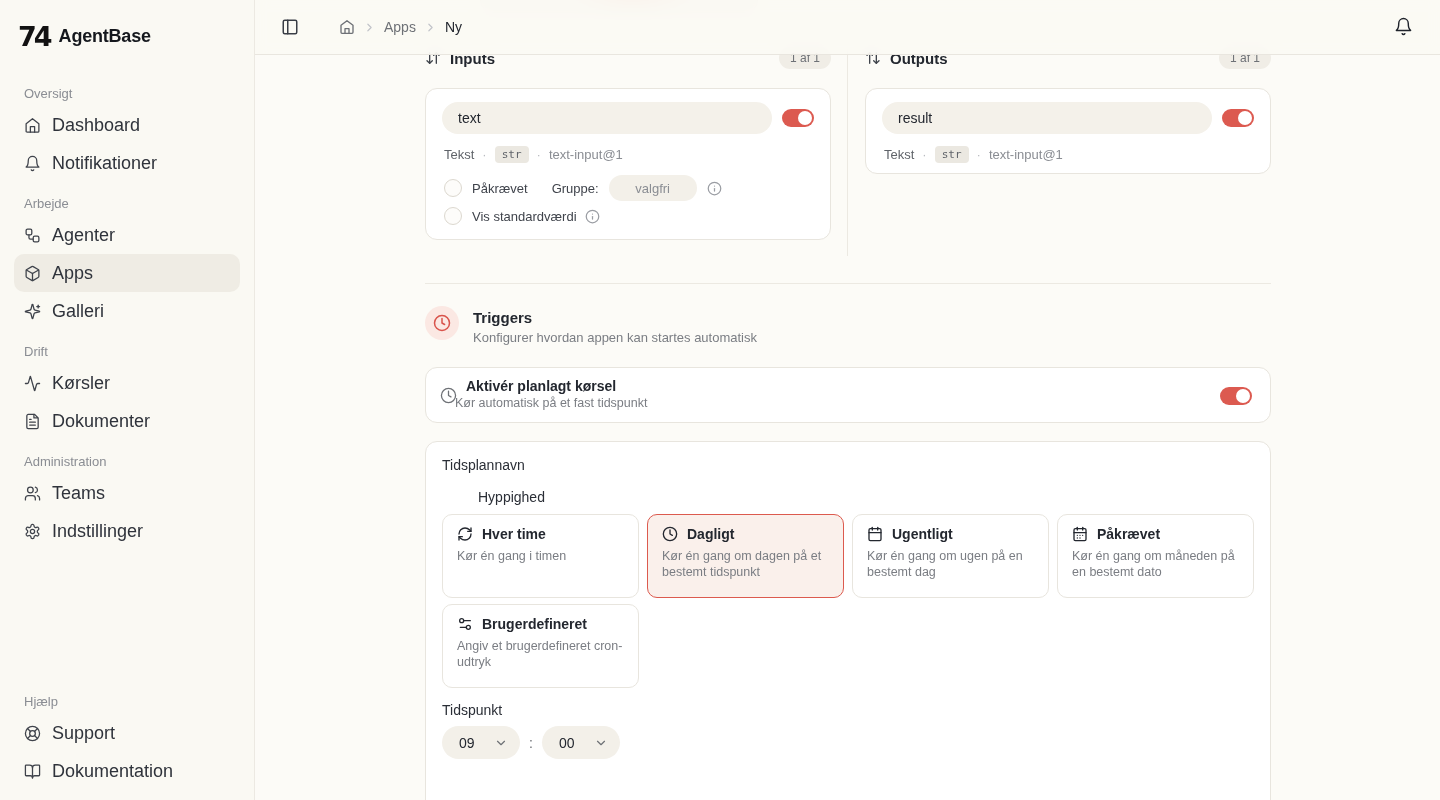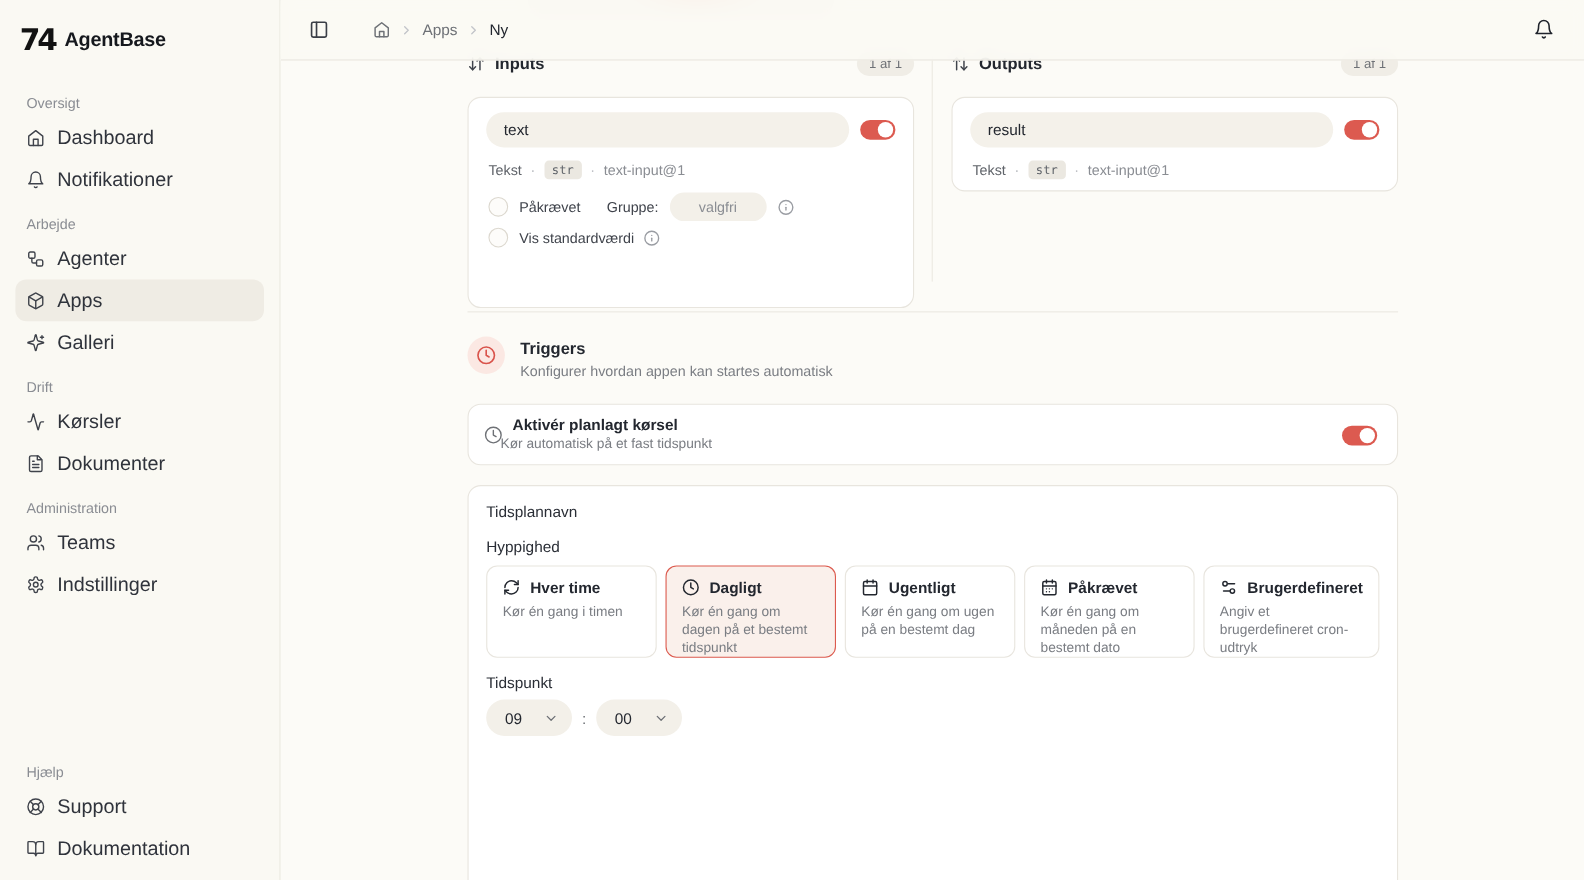--- a/index.html
+++ b/index.html
@@ -52,21 +52,21 @@
   .sec-head.outputs { left:610px; width:406px; }
   .sec-head svg { width:16px; height:16px; color:#3F434B; }
   .sec-title { font-size:15px; font-weight:600; color:#23272F; }
   .count-badge { margin-left:auto; background:#F0EDE6; color:#6E7176; font-size:12px;
                  padding:4px 11px; border-radius:999px; }
 
   .vdivider { position:absolute; left:592px; top:44px; width:1px; height:212px; background:#ECE9E2; }
 
   
   .field-card { position:absolute; background:#FFFFFF; border:1px solid #E8E5DE; border-radius:12px; }
-  .field-card.inputs { left:170px; top:88px; width:406px; height:192px; }
+  .field-card.inputs { left:170px; top:88px; width:406px; height:152px; }
   .field-card.outputs { left:610px; top:88px; width:406px; height:86px; }
   .name-pill { position:absolute; left:16px; top:13px; width:330px; height:32px;
                background:#F4F1EA; border:none; outline:none; border-radius:16px;
                padding:0 16px; font-size:14px; font-weight:500; color:#23272F;
                font-family:"Liberation Sans", sans-serif; }
   .toggle { position:absolute; right:16px; top:20px; width:32px; height:18px; border-radius:9px;
             background:#DC5A50; cursor:pointer; }
   .toggle::after { content:""; position:absolute; right:2px; top:2px; width:14px; height:14px;
                    border-radius:50%; background:#FFFFFF; }
   .meta { position:absolute; left:18px; top:146px; display:flex; align-items:center; gap:8px;
@@ -106,22 +106,22 @@
 
   
   .sched-card { position:absolute; left:170px; top:441px; width:846px; height:380px;
                 background:#FFFFFF; border:1px solid #E8E5DE; border-radius:12px; padding:15px 16px; }
   .f-label { font-size:14px; font-weight:500; color:#2A2E36; }
   .sched-name { margin-top:9px; width:100%; height:33px; background:#F3F0E9; border:none; outline:none;
                 border-radius:10px; padding:0 14px; font-size:14px; color:#23272F;
                 font-family:"Liberation Sans", sans-serif; }
   .sched-name::placeholder { color:#9A9DA3; }
   .name-pill::placeholder, .group-pill::placeholder { color:#8A8D93; }
-  .freq-label { margin-top:16px; }
-  .freq-grid { margin-top:9px; display:grid; grid-template-columns:repeat(5, 1fr);
+  .freq-label { margin-top:16px;margin-left:36px; }
+  .freq-grid { margin-top:9px; display:grid; grid-template-columns:repeat(4, 1fr);
                column-gap:8px; row-gap:6px; }
   .freq-card { height:84px; background:#FFFFFF; border:1px solid #E8E5DE; border-radius:10px;
                padding:11px 14px; cursor:pointer; }
   .freq-card.selected { border:1.5px solid #DC5A4E; background:#FAF0EB; }
   .freq-top { display:flex; align-items:center; gap:9px; }
   .freq-top svg { width:16px; height:16px; color:#23272F; }
   .freq-title { font-size:14px; font-weight:600; color:#23272F; }
   .freq-desc { margin-top:6px; font-size:12.5px; line-height:1.3; color:#7A7D83; }
   .time-label { margin-top:14px; }
   .time-row { margin-top:8px; display:flex; align-items:center; gap:9px; }

